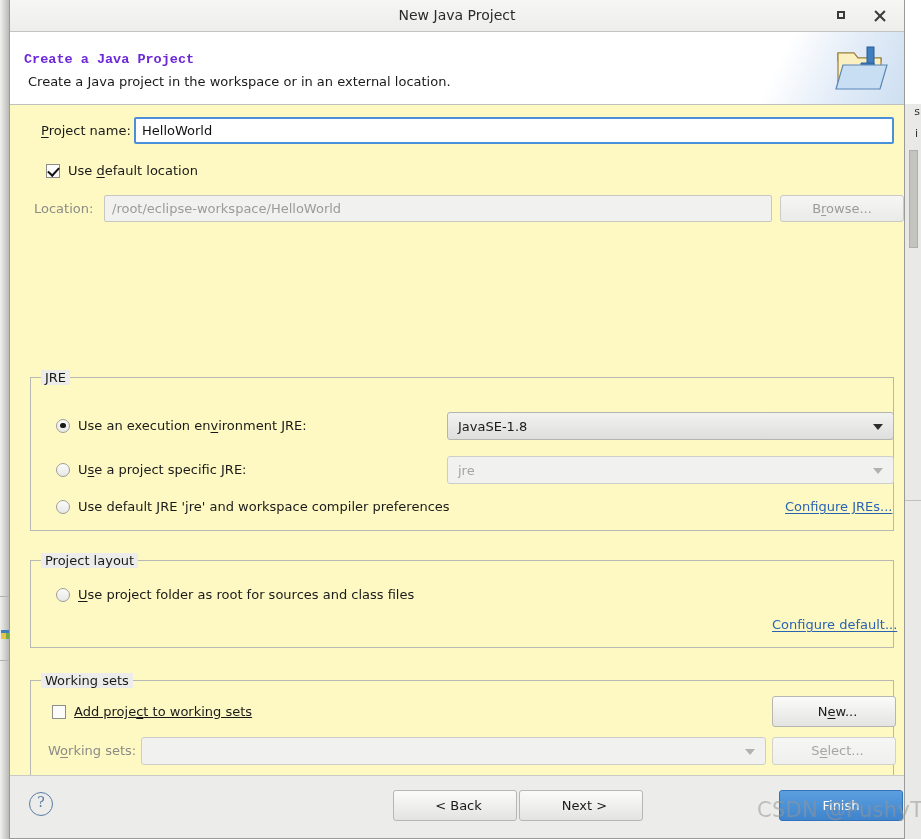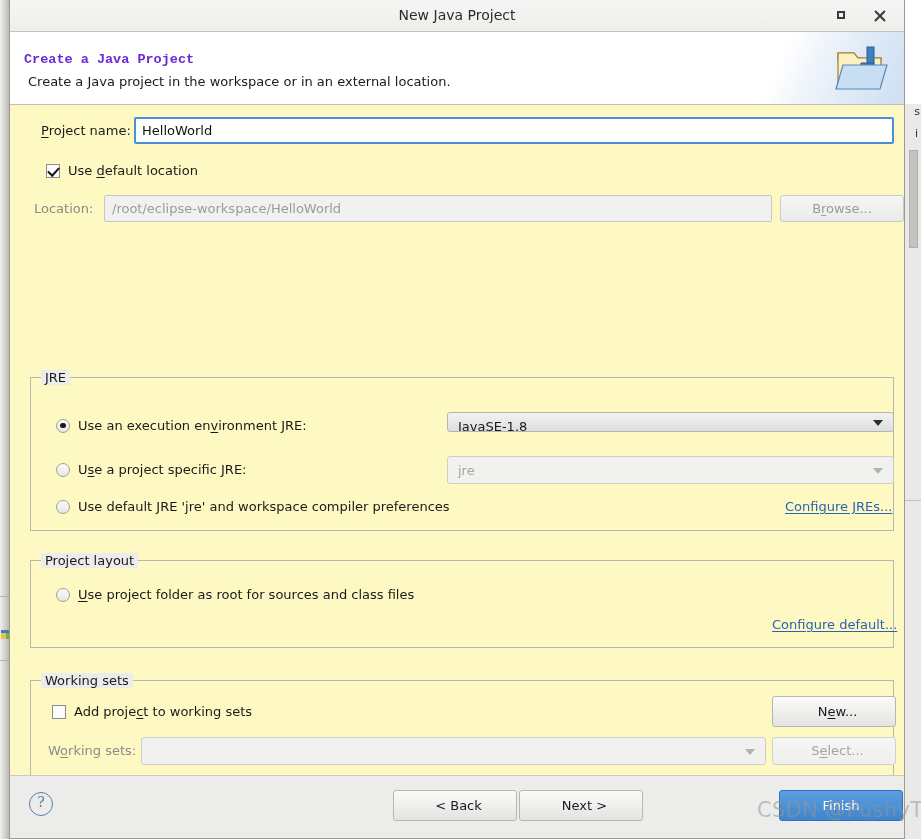--- a/index.html
+++ b/index.html
@@ -440,21 +440,21 @@
       <div id="btn-browse">B<span class="mn">r</span>owse...</div>
     </div>
 
     <div class="groupbox" id="group-jre">
       <div class="group-title">JRE</div>
     </div>
     <div class="ctrl-row" style="left:46px; top:313px;">
       <div class="radio checked"></div>
       <span class="ctrl-label">Use an execution en<span class="mn">v</span>ironment JRE:</span>
     </div>
-    <div class="combo combo-enabled" style="left:437px; top:307px; width:447px; height:20px;">
+    <div class="combo combo-enabled" style="left:437px; top:307px; width:447px; height:28px;">
       <span>JavaSE-1.8</span>
       <span class="combo-arrow"></span>
     </div>
 
     <div class="ctrl-row" style="left:46px; top:357px;">
       <div class="radio"></div>
       <span class="ctrl-label">U<span class="mn">s</span>e a project specific JRE:</span>
     </div>
     <div class="combo combo-disabled" style="left:437px; top:351px; width:447px; height:28px;">
       <span>jre</span>
@@ -472,21 +472,21 @@
     </div>
     <div class="ctrl-row" style="left:46px; top:482px;">
       <div class="radio"></div>
       <span class="ctrl-label"><span class="mn">U</span>se project folder as root for sources and class files</span>
     </div>
     <div class="link" style="left:762px; top:512px;">Configure default...</div>
 
     <div class="groupbox" id="group-workingsets">
       <div class="group-title">Working sets</div>
     </div>
-    <div class="ctrl-row" style="left:42px; top:599px;">
+    <div class="ctrl-row" style="left:42px; top:599px;text-decoration:underline;">
       <div class="checkbox"></div>
       <span class="ctrl-label">Add proje<span class="mn">c</span>t to working sets</span>
     </div>
     <div class="btn btn-enabled" style="left:762px; top:591px; width:124px; height:31px; line-height:29px;">N<span class="mn">e</span>w...</div>
 
     <div class="ctrl-label dim" style="position:absolute; left:38px; top:638px;">W<span class="mn">o</span>rking sets:</div>
     <div class="combo combo-disabled" style="left:131px; top:632px; width:625px; height:28px;">
       <span></span>
       <span class="combo-arrow"></span>
     </div>

